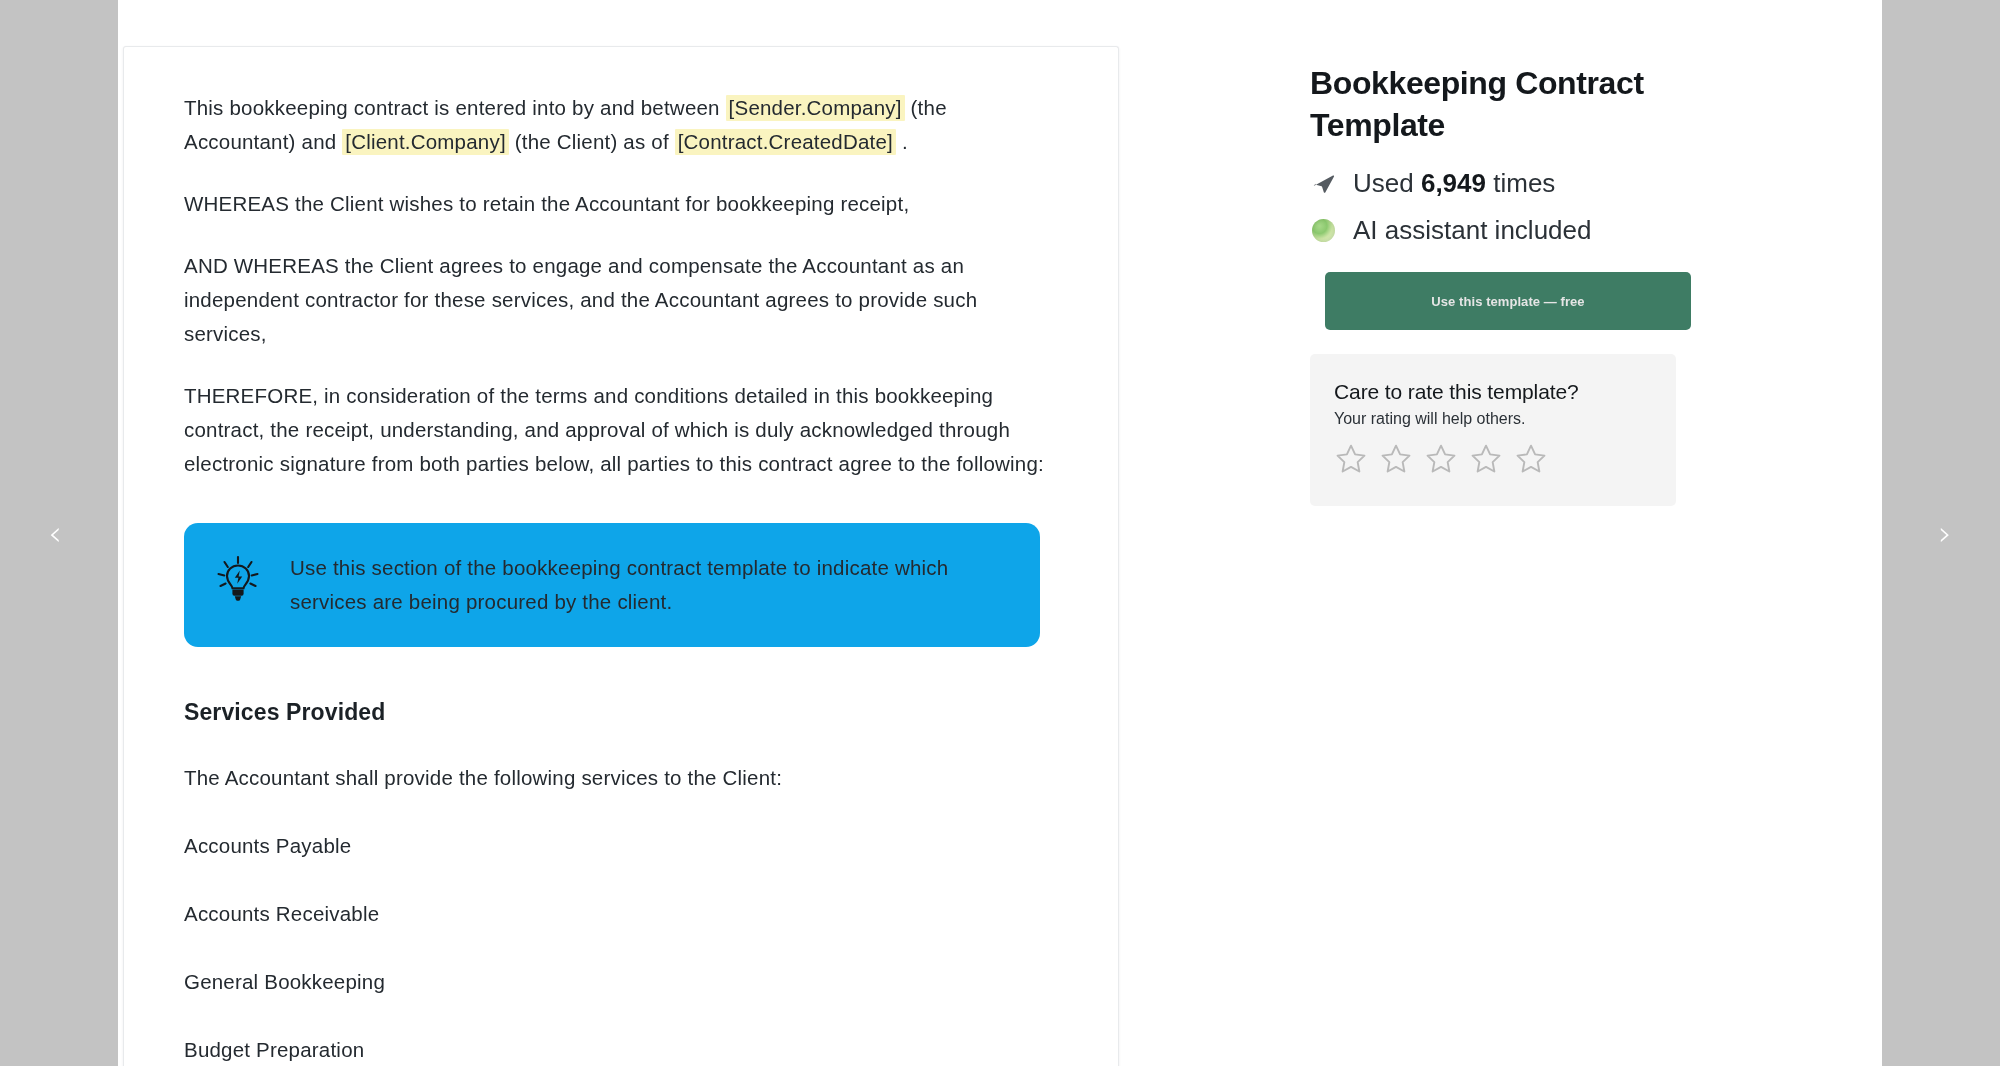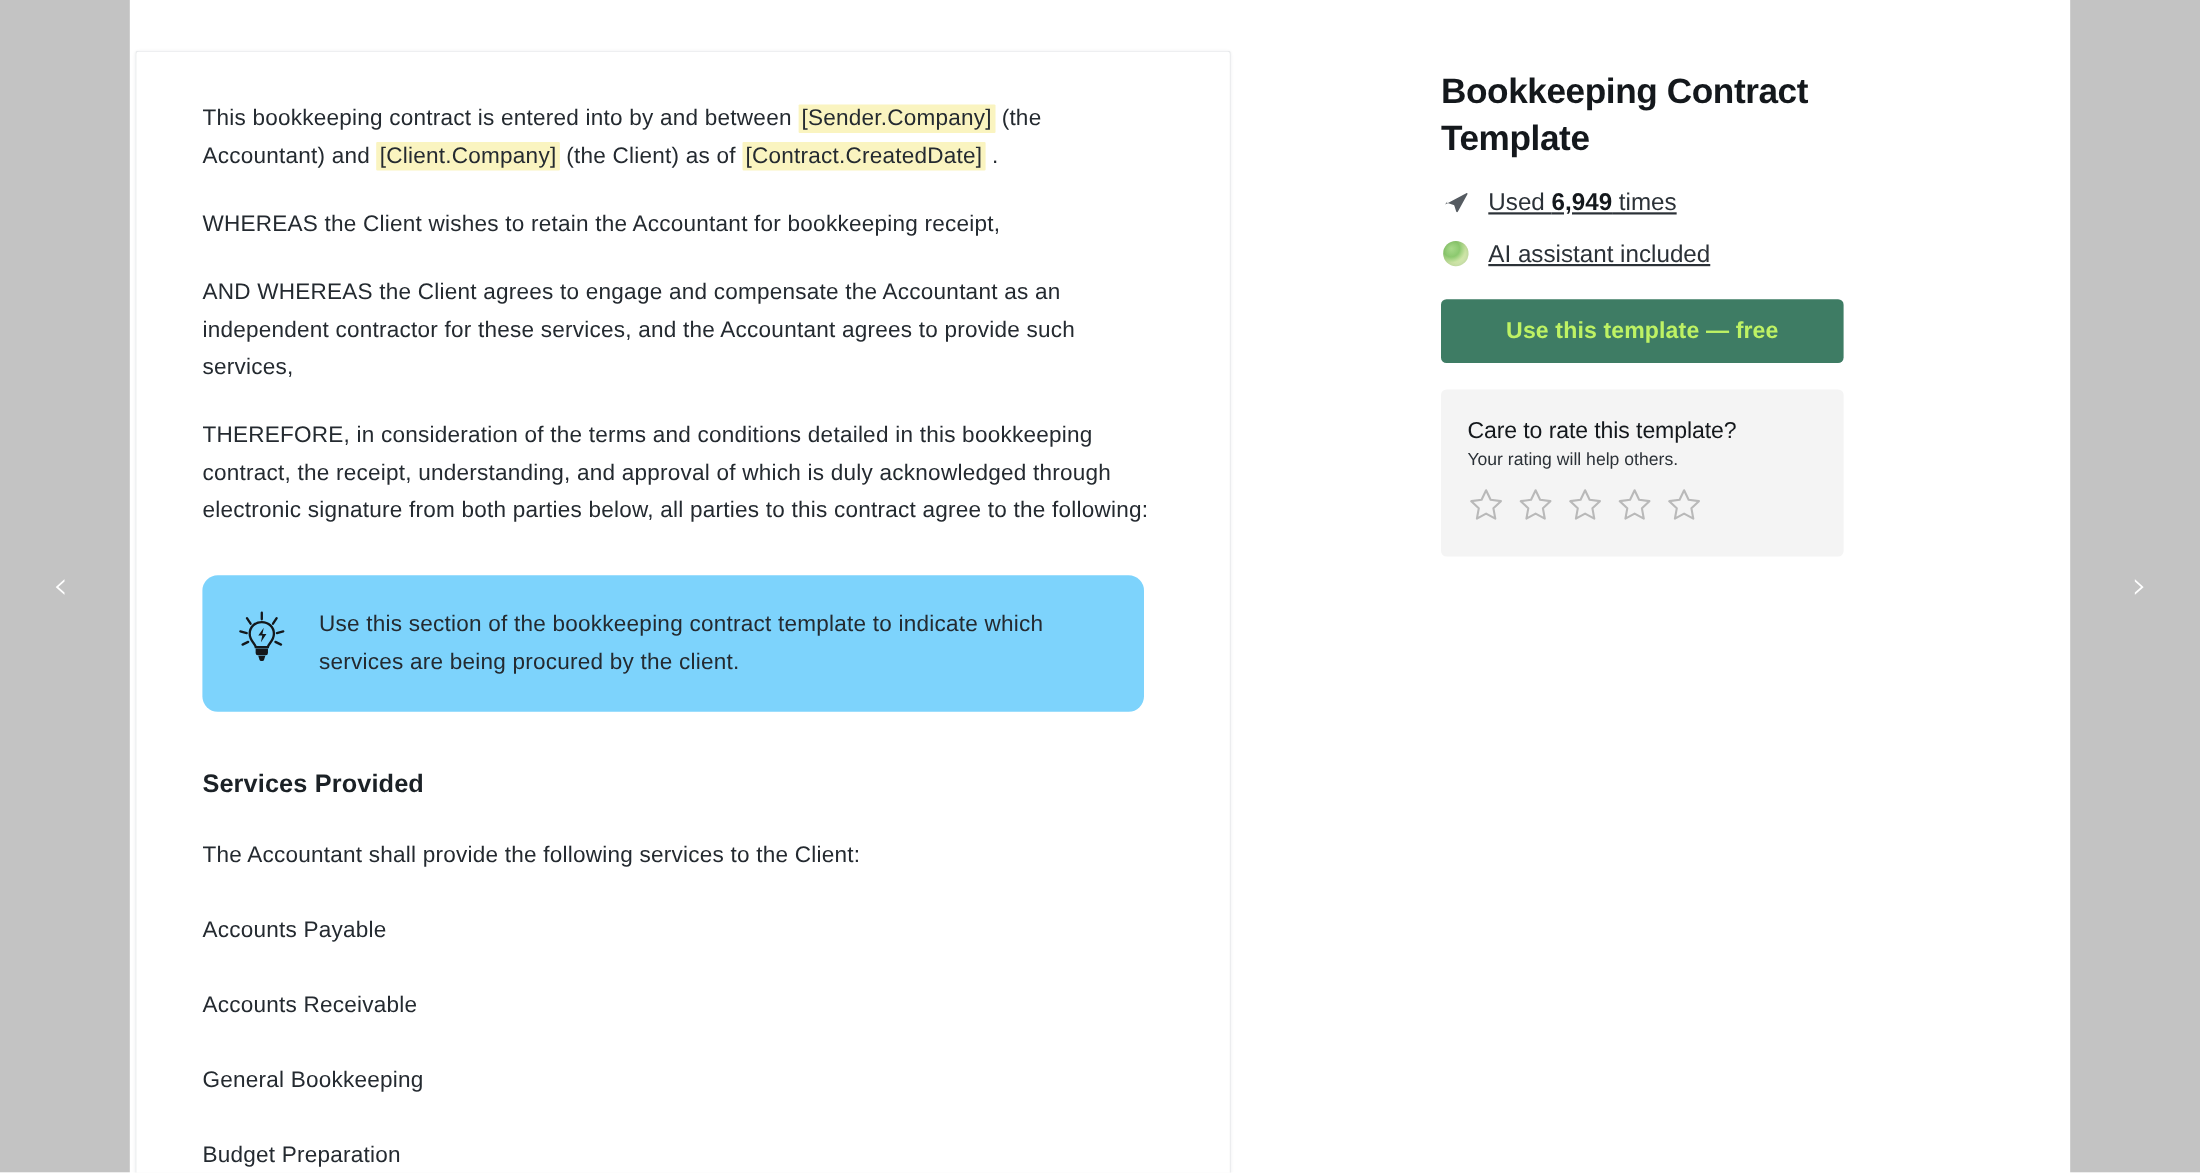--- a/index.html
+++ b/index.html
@@ -106,21 +106,21 @@
     padding: 1px 3px 2px 3px;
     border-radius: 1px;
     color: #242a30;
     white-space: nowrap;
   }
 
   
   .callout {
     margin: 42px 0 0 0;
     width: 856px;
-    background: #7dd3fc;
+    background: #0ea5e9;
     border-radius: 14px;
     padding: 28px 30px 28px 32px;
     display: flex;
     align-items: flex-start;
     gap: 30px;
   }
   .callout-icon {
     flex: 0 0 auto;
     width: 44px;
     height: 48px;
@@ -179,50 +179,50 @@
 
   .meta-icon {
     flex: 0 0 auto;
     width: 27px;
     height: 27px;
     display: flex;
     align-items: center;
     justify-content: center;
   }
   .meta-text {
-    font-size: 22px;
+    font-size: 26px;
     color: #2b3137;
     line-height: 27px;
-    text-decoration: underline;
   }
   .meta-text b { font-weight: bold; color: #14181c; }
 
   .ai-dot {
     width: 23px;
     height: 23px;
     border-radius: 50%;
     background:
       radial-gradient(circle at 32% 30%, #a8d98a 0%, #8cc96f 34%, #cfe6a8 58%, #e8f3cf 100%);
     box-shadow: inset 0 0 5px rgba(90,140,60,.35);
   }
 
   .cta-button {
     display: block;
     width: 366px;
     height: 58px;
     margin-top: 28px;
     background: #3e7c64;
-    color: #bef264;
+    color: #e5e5e5;
     border: none;
     border-radius: 5px;
-    font-size: 21px;
+    font-size: 13px;
     font-weight: bold;
     font-family: "Liberation Sans", sans-serif;
     letter-spacing: .005em;
     cursor: pointer;
+    margin-left: 15px;
   }
 
   .rate-card {
     margin-top: 24px;
     width: 366px;
     background: #f4f4f4;
     border-radius: 5px;
     padding: 26px 24px 30px 24px;
   }
   .rate-title {

